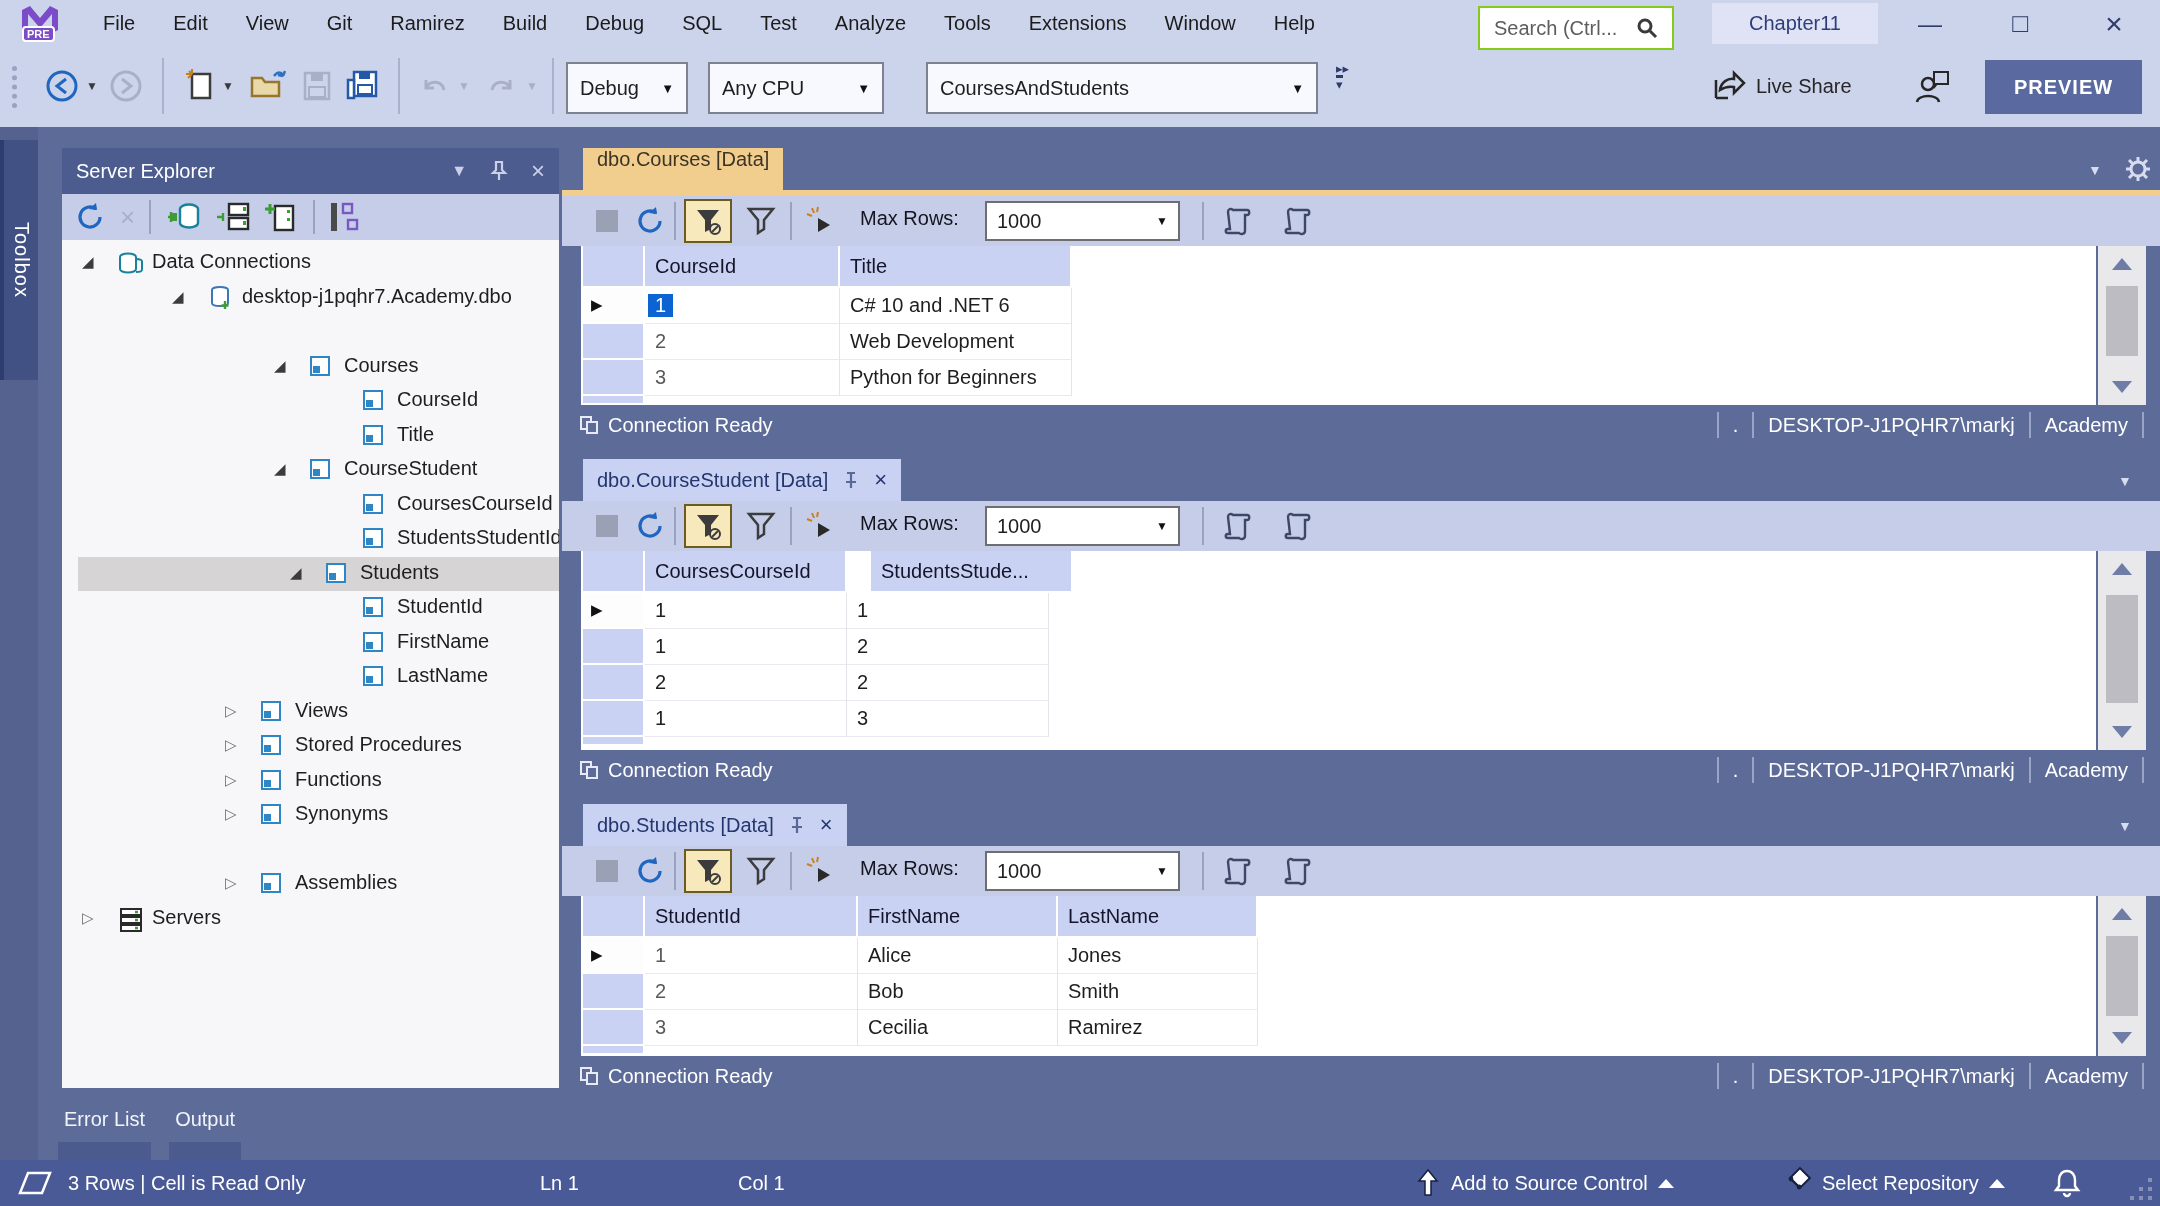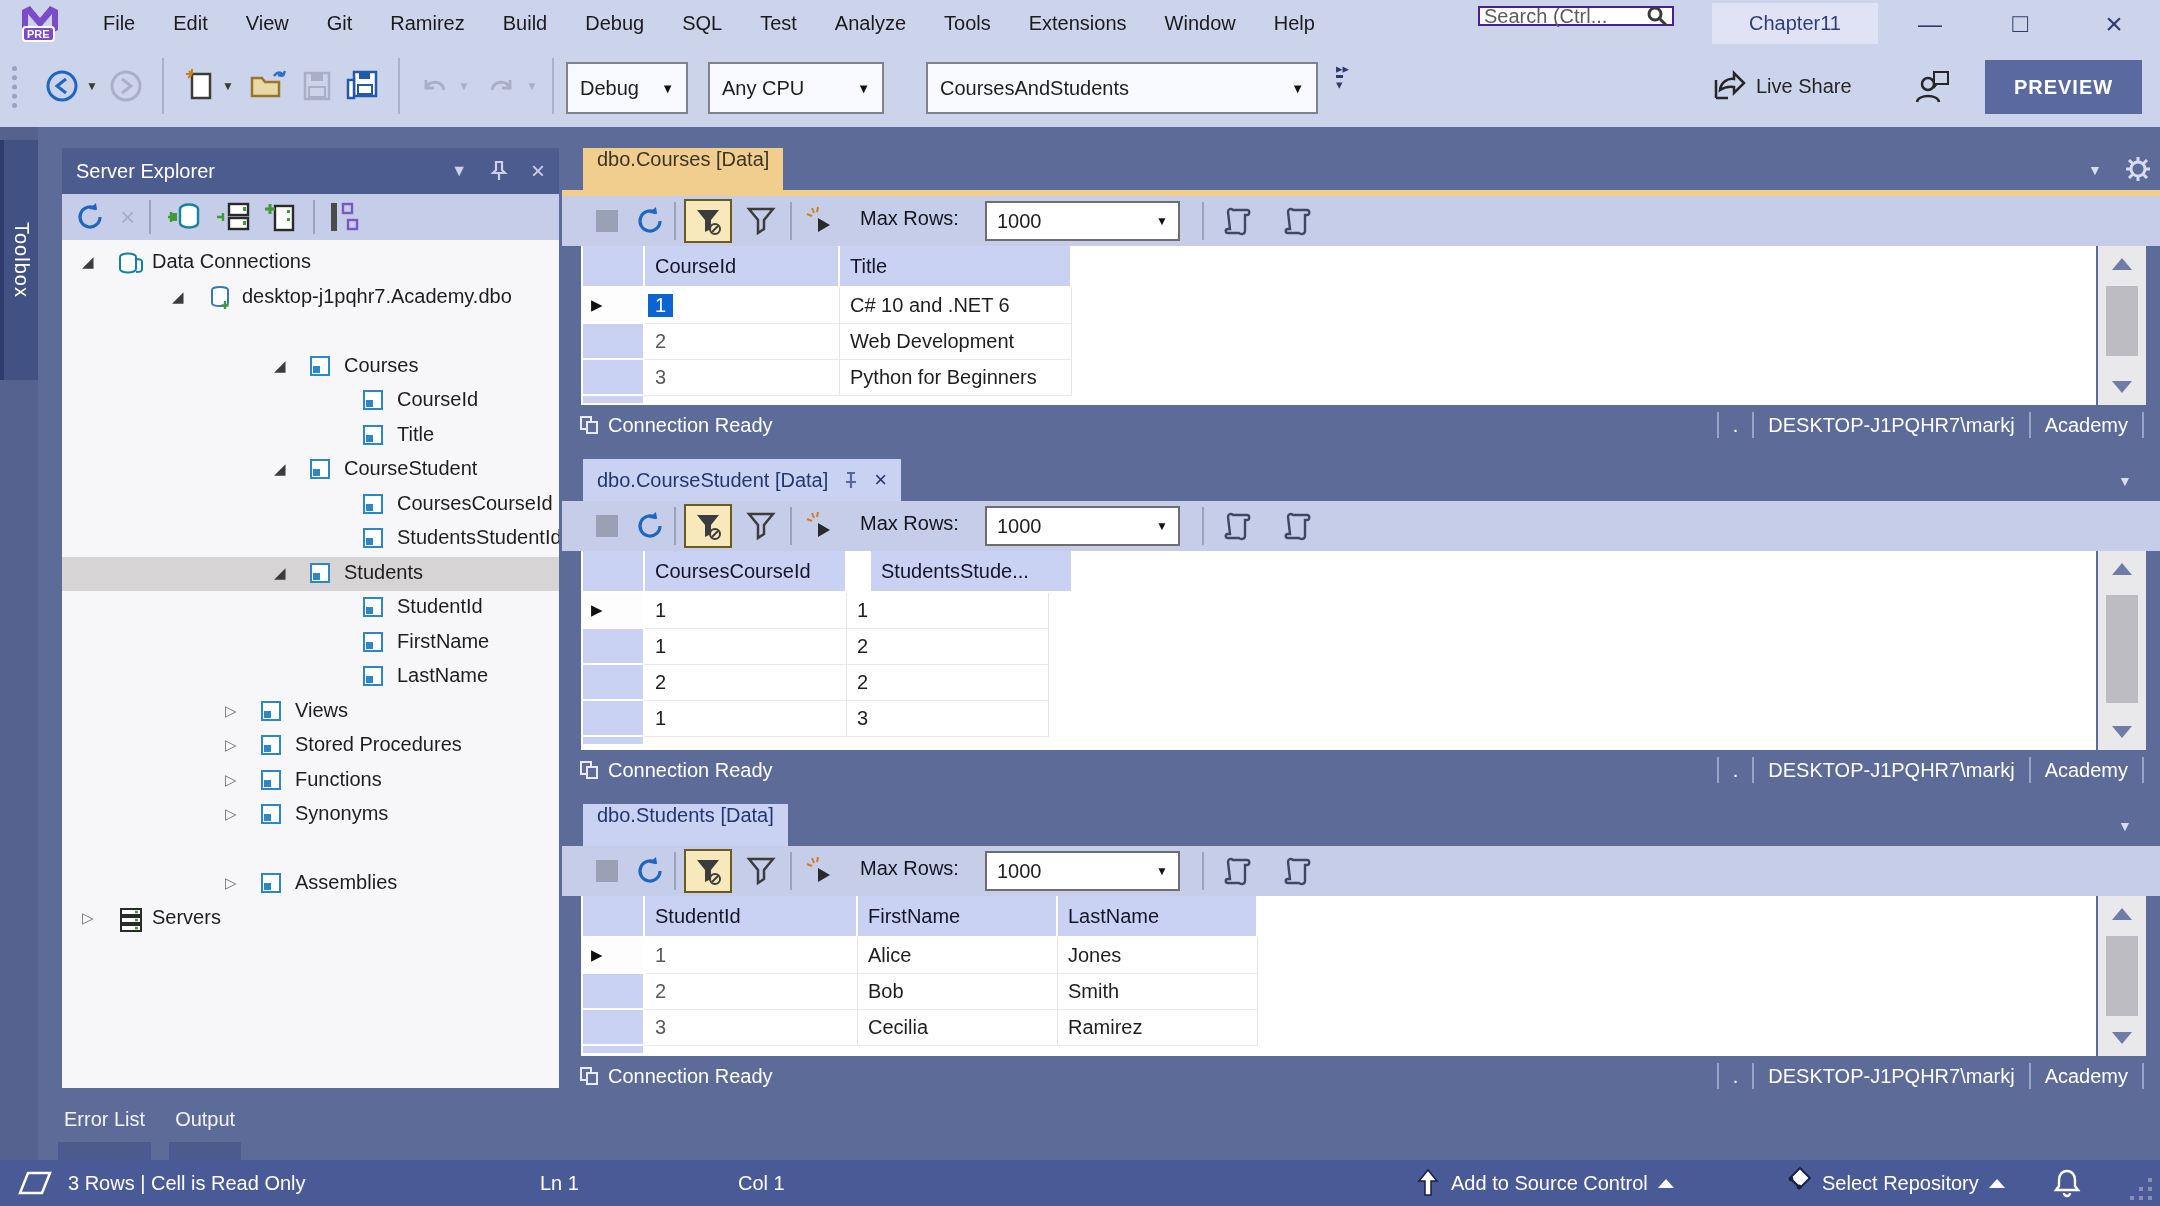--- a/index.html
+++ b/index.html
@@ -6,22 +6,22 @@
   html,body { width:2160px; height:1206px; overflow:hidden; }
   body { font-family:"Liberation Sans","DejaVu Sans",sans-serif; font-size:20px; color:#1e1e1e; }
   .abs { position:absolute; }
   #app { position:relative; width:2160px; height:1206px; background:#5d6b99; }
 
   
   .topbar { left:0; top:0; width:2160px; height:127px; background:#ccd4ec; }
   .menubar { left:88px; top:0; height:47px; display:flex; align-items:center; gap:8px; }
   .menu-item { padding:4px 15px; color:#1b1b1b; cursor:default; }
   .logo { left:16px; top:4px; width:48px; height:40px; }
-  .searchbox { left:1478px; top:6px; width:196px; height:20px; background:#fff; border:2px solid #4c1d95;
-               display:flex; align-items:center; padding:0 4px; color:#5d5d5d; }
+  .searchbox { left:1478px; top:6px; width:196px; height:44px; background:#fff; border:2px solid #84cc16;
+               display:flex; align-items:center; padding:0 14px; color:#5d5d5d; }
   .solution-tab { left:1712px; top:3px; width:166px; height:41px; background:#dfe3f5; color:#2d3e7a;
                   display:flex; align-items:center; justify-content:center; }
   .winbtn { top:0; width:64px; height:47px; display:flex; align-items:center; justify-content:center;
             color:#303c6b; font-size:24px; }
   .sep-v { top:58px; width:2px; height:56px; background:#a9b1cc; }
   .combo { top:62px; height:52px; background:#f7f9fe; border:2px solid #7d828e; display:flex;
            align-items:center; padding:0 12px; }
   .combo .caret { margin-left:auto; color:#111; font-size:13px; }
   .tbtn-glyph { top:58px; height:56px; display:flex; align-items:center; justify-content:center; }
   .preview-btn { left:1985px; top:60px; width:157px; height:54px; background:#5a699f; color:#fff;
@@ -331,21 +331,21 @@
         <span class="tlabel" style="left:282px;">CourseStudent</span>
       </div>
       <div class="trow" style="top:248px;">
         <span class="tic" style="left:301px;"></span>
         <span class="tlabel" style="left:335px;">CoursesCourseId</span>
       </div>
       <div class="trow" style="top:282px;">
         <span class="tic" style="left:301px;"></span>
         <span class="tlabel" style="left:335px;">StudentsStudentId</span>
       </div>
-      <div class="trow selected" style="top:317px;">
+      <div class="trow selected" style="top:317px;margin-left:16px;">
         <span class="exp open" style="left:212px;"></span>
         <span class="tic" style="left:248px;"></span>
         <span class="tlabel" style="left:282px;">Students</span>
       </div>
       <div class="trow" style="top:351px;">
         <span class="tic" style="left:301px;"></span>
         <span class="tlabel" style="left:335px;">StudentId</span>
       </div>
       <div class="trow" style="top:386px;">
         <span class="tic" style="left:301px;"></span>
@@ -595,21 +595,21 @@
         <rect x="9" y="8" width="10" height="11" fill="#5d6b99" stroke="#e8ebf5" stroke-width="2"></rect>
       </svg>
     <span>Connection Ready</span>
     <div class="conn-right">
       <span class="conn-seg">.</span>
       <span class="conn-seg">DESKTOP-J1PQHR7\markj</span>
       <span class="conn-seg last">Academy</span>
     </div>
   </div>
 
-  <div class="abs doc-tab blue" style="left:583px;top:804px;flex-direction:column;">
+  <div class="abs doc-tab blue" style="left:583px;top:804px;">
     <span>dbo.Students [Data]</span>
     <svg width="18" height="20" viewBox="0 0 18 20">
         <path d="M5 3 h8 M9 3 v9 M4 12 h10 M9 12 v6" stroke="#5a6898" stroke-width="2.2" fill="none"></path>
       </svg>
     <span class="tab-x">×</span>
   </div>
   <span class="abs group-caret" style="left:2118px;top:818px;">▼</span>
 
   <div class="dtoolbar" style="top:846px;">
     <div class="stop-sq" style="left:34px;top:14px;"></div>

